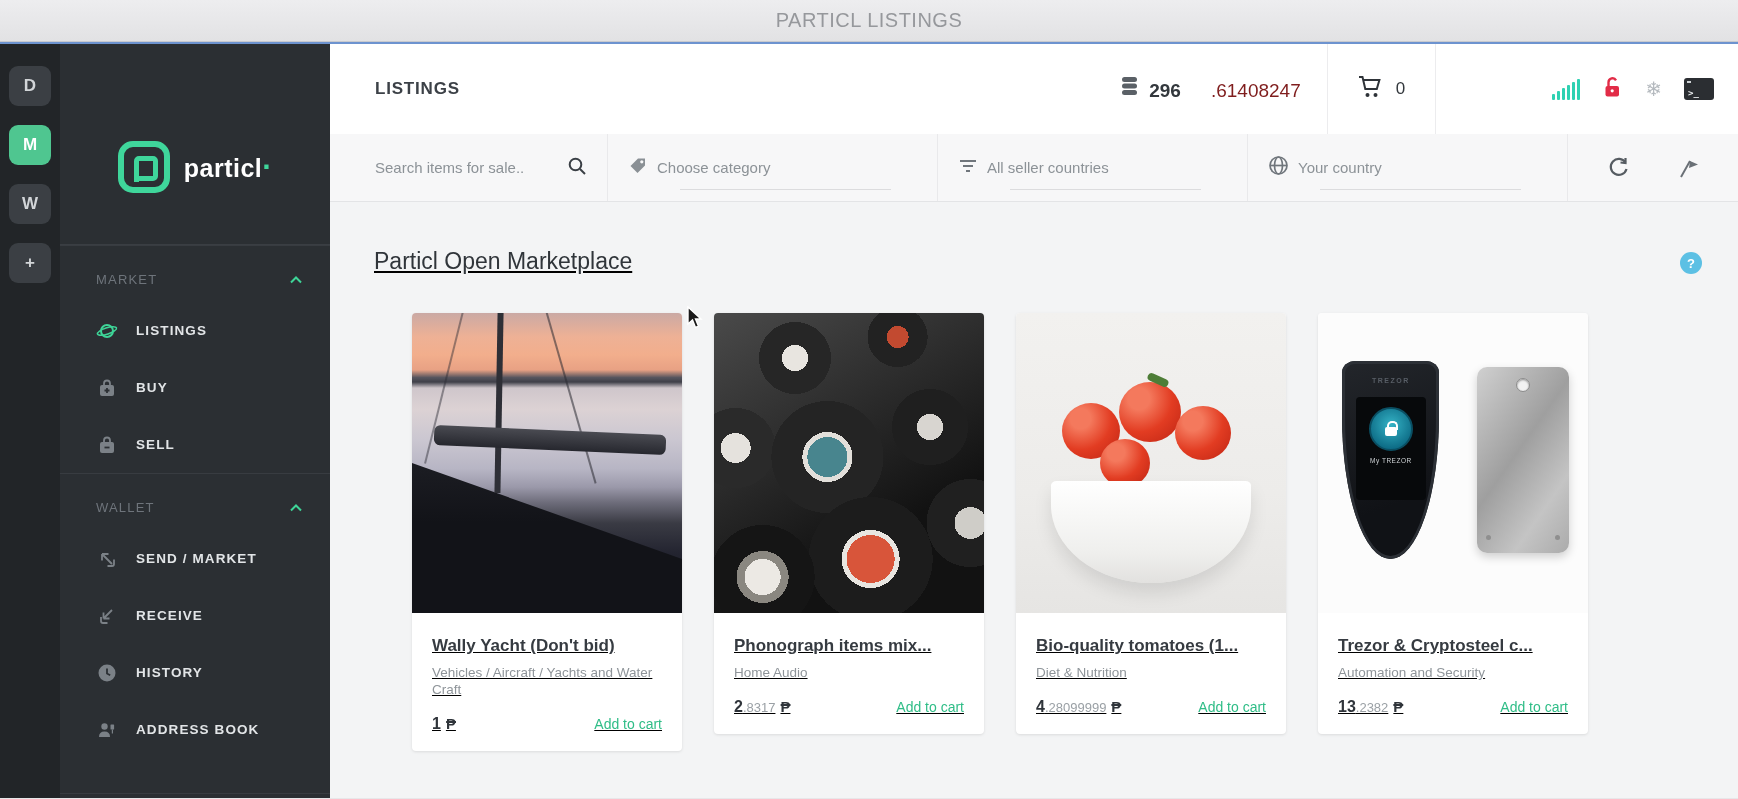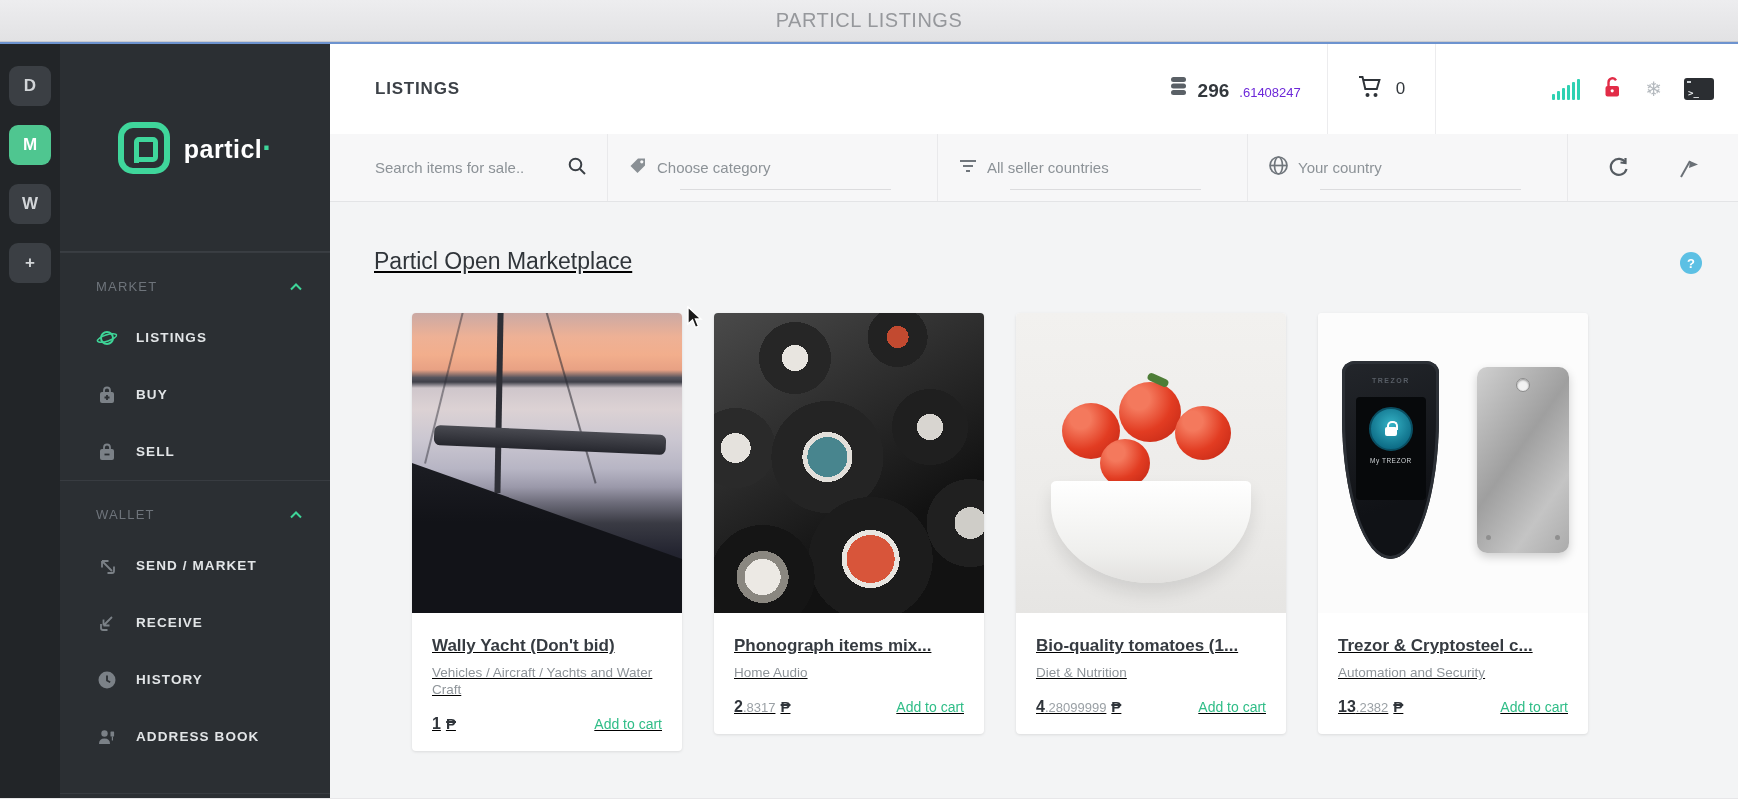--- a/index.html
+++ b/index.html
@@ -19,22 +19,22 @@
   
   .rail { width:60px; background:#222528; padding-top:22px;
     display:flex; flex-direction:column; align-items:center; gap:19px; flex:none; }
   .rail-btn { width:42px; height:40px; border-radius:9px; background:#3b3f44;
     color:#d2d5d8; font-size:17px; font-weight:700; display:flex;
     align-items:center; justify-content:center; border:none; cursor:pointer; }
   .rail-btn.active { background:#4fc690; color:#fff; }
 
   
   .sidebar { width:270px; background:#2b2f33; flex:none; display:flex; flex-direction:column; position:relative; }
-  .logo-area { height:208px; border-bottom:1px solid #3a3e43;
-    display:flex; align-items:center; justify-content:center; gap:14px; }
+  .logo-area { height:156px; border-bottom:1px solid #3a3e43;
+    display:flex; align-items:center; justify-content:center; gap:14px;margin-top:45px; }
   .logo-badge { width:52px; height:52px; border:6px solid #3fd69b; border-radius:15px; position:relative; flex:none; }
   .logo-badge::before { content:''; position:absolute; left:10px; top:9px; width:14px; height:15px;
     border:5px solid #3fd69b; border-radius:5px; }
   .logo-badge::after { content:''; position:absolute; left:10px; top:24px; width:5px; height:11px; background:#3fd69b; }
   .brand { color:#fff; font-size:25px; font-weight:700; letter-spacing:.5px; }
   .brand-dot { color:#3fd69b; font-size:30px; font-weight:700; }
 
   .nav { flex:1; }
   .nav-item { height:57px; display:flex; align-items:center; gap:18px; padding-left:36px; cursor:pointer; }
   .nav-item .nicon { width:22px; height:22px; flex:none; display:flex; align-items:center; justify-content:center; color:#7b8187; }
@@ -50,21 +50,21 @@
   .content { flex:1; display:flex; flex-direction:column; min-width:0; }
 
   
   .topbar { height:90px; background:#fff; display:flex; align-items:center; flex:none; }
   .page-title { font-size:17px; font-weight:700; letter-spacing:.8px; color:#3c4147; padding-left:45px; }
   .tspacer { flex:1; }
   .vdiv { width:1px; align-self:stretch; background:#ececee; }
   .balance { display:flex; align-items:baseline; gap:10px; margin-right:26px; }
   .balance svg { align-self:center; }
   .balance-int { font-size:19px; font-weight:700; color:#33383d; }
-  .balance-frac { font-size:13px; color:#6d28d9; }
+  .balance-frac { font-size:19px; color:#7f1d1d;margin-left:20px; }
   .cart-group { display:flex; align-items:center; gap:12px; padding:0 30px; cursor:pointer; }
   .cart-count { font-size:17px; color:#33383d; }
   .status-group { display:flex; align-items:center; gap:22px; padding:0 24px 0 116px; }
   .sigbars { display:flex; align-items:flex-end; gap:2px; height:22px; cursor:pointer; }
   .sigbars i { display:block; width:3px; background:#2fd1b2; border-radius:1px; }
   .snowflake { font-size:20px; color:#b4b9be; line-height:1; cursor:pointer; }
   .terminal { width:30px; height:22px; background:#2b2e32; border-radius:3px; position:relative; cursor:pointer; }
   .terminal::before { content:''; position:absolute; top:3px; left:3px; width:4px; height:2px; background:#cfd3d6; }
   .terminal-glyph { position:absolute; left:4px; bottom:2px; color:#eef0f2; font-size:9px;
     font-family:"DejaVu Sans Mono", monospace; font-weight:700; }

